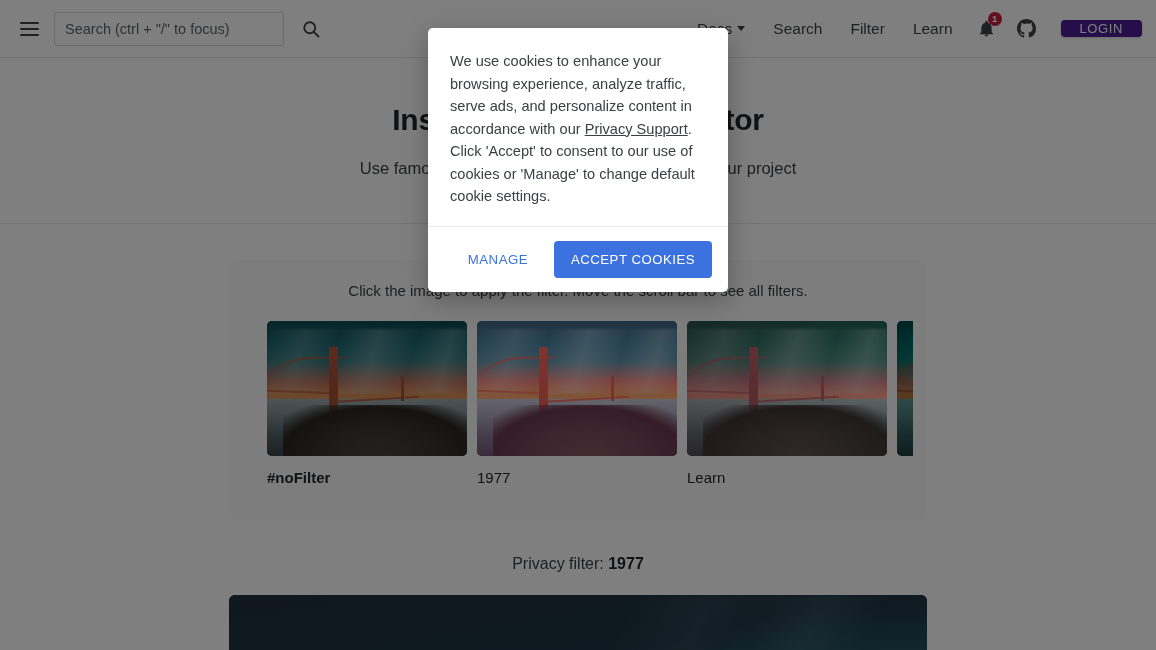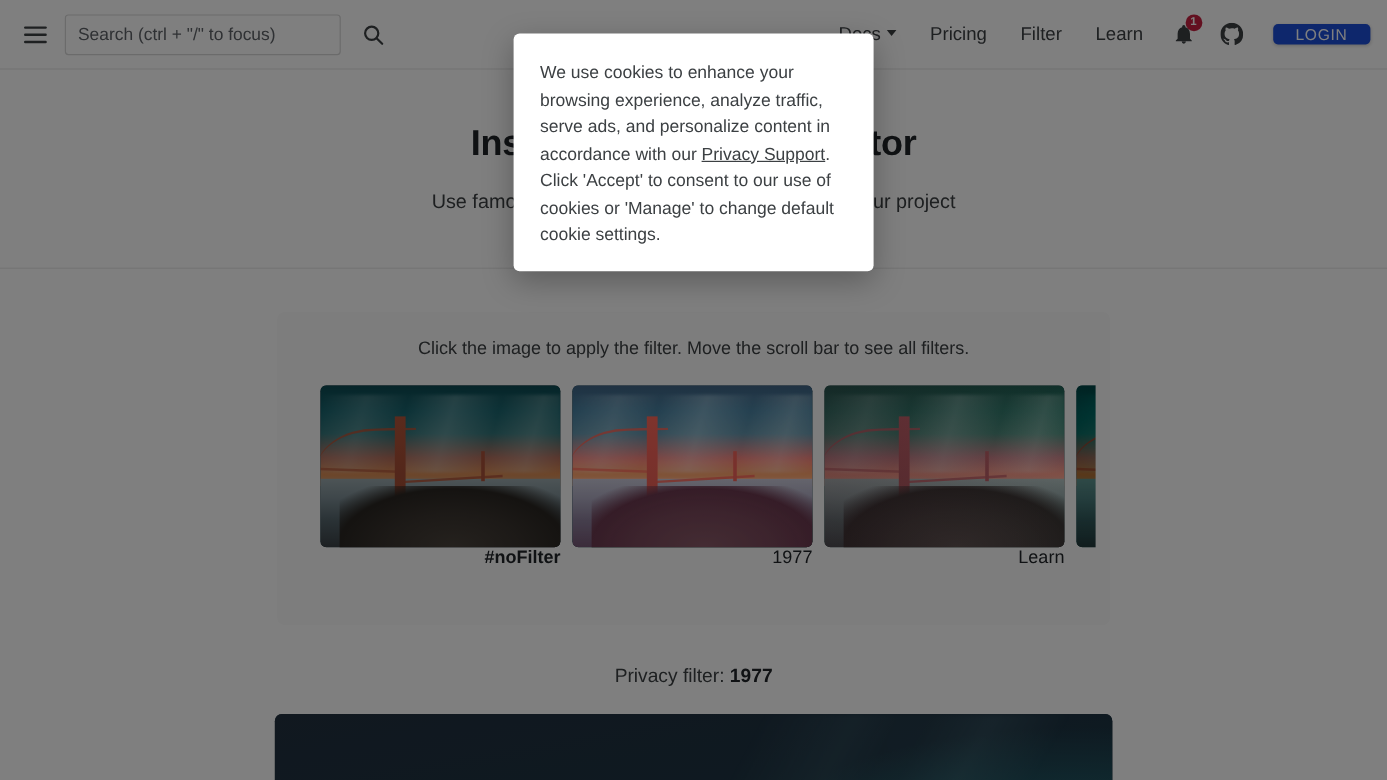--- a/index.html
+++ b/index.html
@@ -115,21 +115,21 @@
     color: #fff;
     font-size: 9.5px;
     line-height: 14px;
     text-align: center;
     font-weight: bold;
     padding: 0 2px;
   }
   .login-btn {
     margin-left: 14px;
     margin-right: 6px;
-    background: #1d4ed8;
+    background: #4c1d95;
     color: #ffffff;
     border: none;
     border-radius: 4px;
     font-size: 13px;
     letter-spacing: 0.6px;
     padding: 1px 19px;
     cursor: pointer;
     font-family: "Liberation Sans", sans-serif;
     box-shadow: 0 1px 3px rgba(0,0,0,0.18);
   }
@@ -199,21 +199,22 @@
   }
   .thumb {
     width: 200px;
     height: 135px;
     border-radius: 5px;
     position: relative;
     overflow: hidden;
     background: #19323c;
   }
   .filter-name {
-    text-align: right;
+    margin-top: 13px;
+    text-align: left;
     font-size: 15px;
     color: #212529;
   }
   .filter-name.active { font-weight: bold; }
 
   
   .scene { position: absolute; inset: 0; }
   .sky {
     position: absolute; left: 0; right: 0; top: 0; height: 62%;
     background:
@@ -405,21 +406,21 @@
           <circle cx="10.5" cy="10.5" r="6.6"></circle>
           <line x1="15.4" y1="15.4" x2="21" y2="21"></line>
         </svg>
       </button>
     </div>
 
     <div class="nav-spacer"></div>
 
     <div class="nav-links">
       <a class="nav-link"><span>Docs</span><i class="caret"></i></a>
-      <a class="nav-link">Pricing</a>
+      <a class="nav-link">Search</a>
       <a class="nav-link">Filter</a>
       <a class="nav-link">Learn</a>
 
       <button class="icon-btn">
         <svg width="19" height="19" viewBox="0 0 24 24" fill="#3c4043">
           <path d="M12 22a2.2 2.2 0 0 0 2.2-2.2H9.8A2.2 2.2 0 0 0 12 22zm6.5-5.2v-5.3c0-3.3-1.8-6-4.8-6.7V4a1.7 1.7 0 1 0-3.4 0v.8c-3 .7-4.8 3.4-4.8 6.7v5.3L3.6 18.5v.9h16.8v-.9l-1.9-1.7z"></path>
         </svg>
         <span class="badge">1</span>
       </button>
 
@@ -530,15 +531,19 @@
       <div class="big-sky"></div>
       <div class="wisps"></div>
     </div>
 
   </div>
 
   <div class="dim"></div>
 
   <div class="cookie-dialog">
     <div class="cookie-body"><span>We use cookies to enhance your browsing experience, analyze traffic, serve ads, and personalize content in accordance with our </span><a>Privacy Support</a><span>. Click 'Accept' to consent to our use of cookies or 'Manage' to change default cookie settings.</span></div>
+    <div class="cookie-actions">
+      <button class="btn-manage">MANAGE</button>
+      <button class="btn-accept">ACCEPT COOKIES</button>
+    </div>
   </div>
 
 </div>
 
 </body></html>

